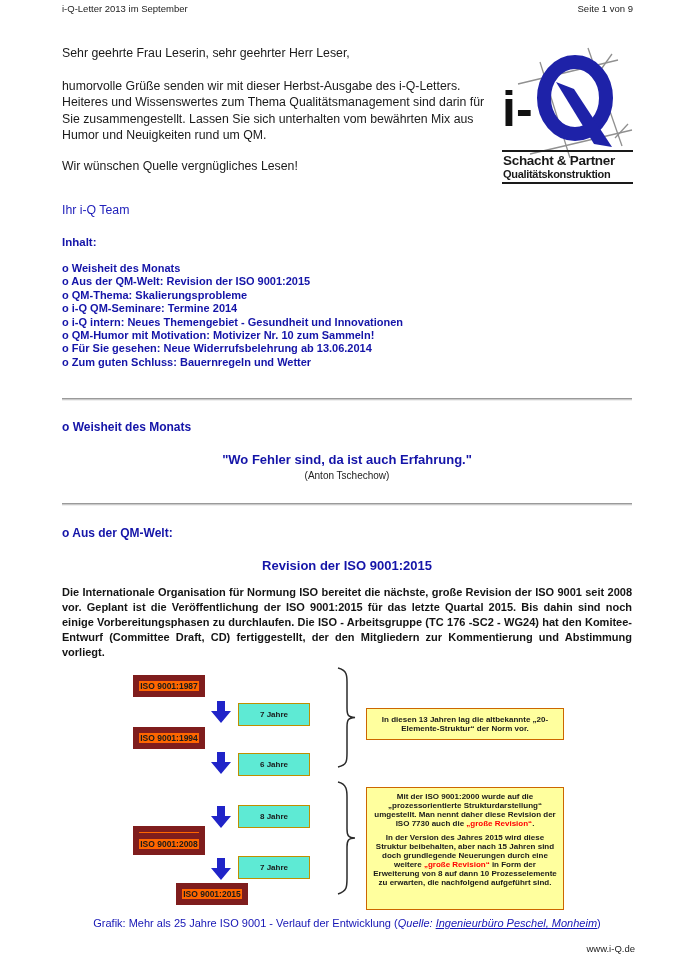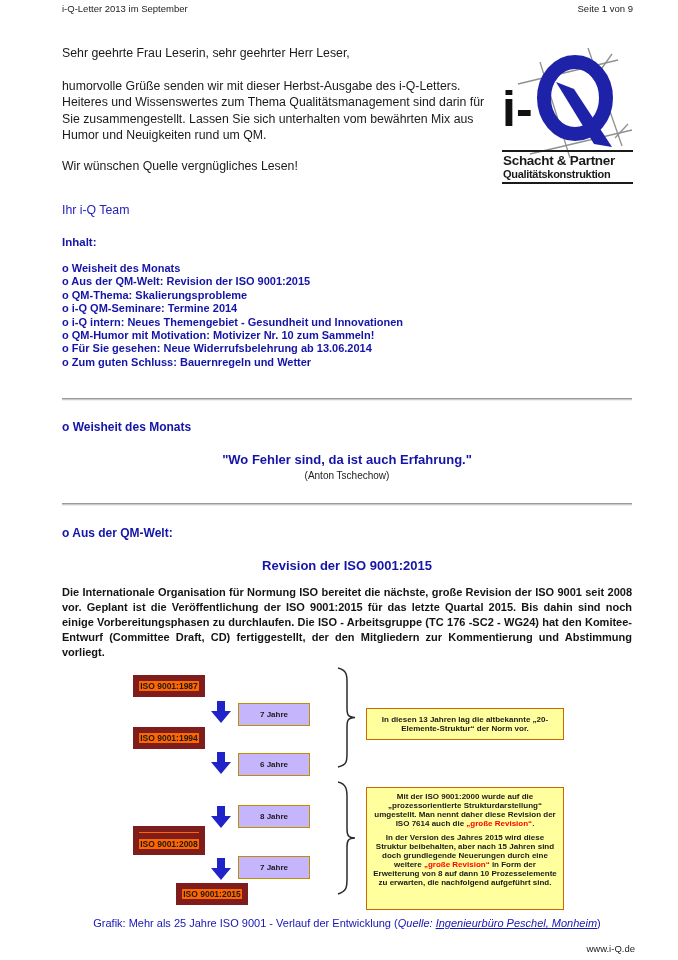--- a/index.html
+++ b/index.html
@@ -37,21 +37,21 @@
   .author{top:470px;font-size:10px;color:#222;}
   .subheading{top:558px;font-size:13px;font-weight:bold;}
   .qm-paragraph{left:62px;top:585px;width:570px;font-size:11px;font-weight:bold;line-height:15px;text-align:justify;color:#141414;}
   
   .vbox{
     left:133px;width:72px;height:22px;background:#FF6600;border:6px solid #7f1d1d;
     display:flex;align-items:center;justify-content:center;
     font-size:8.5px;font-weight:bold;color:#1a1a1a;box-sizing:border-box;
   }
   .dbox{
-    left:238px;width:72px;height:23px;background:#c4b5fd;border:1px solid #BF8F00;
+    left:238px;width:72px;height:23px;background:#5eead4;border:1px solid #BF8F00;
     display:flex;align-items:center;justify-content:center;
     font-size:8px;font-weight:bold;color:#1a1a1a;box-sizing:border-box;
   }
   .arrow{left:211px;width:20px;height:23px;}
   .note{
     left:366px;width:198px;background:#FFFF9E;border:1px solid #CC6600;
     font-size:8px;font-weight:bold;color:#1a1a1a;text-align:center;
     line-height:9px;box-sizing:border-box;padding:4px 6px;
   }
   .note p{margin:0 0 5px 0;}
@@ -146,21 +146,21 @@
   </svg>
   <svg class="abs" style="left:334px;top:779px;" width="22" height="118" viewBox="0 0 22 118">
     <path d="M4,3 C13,5 13,12 13,18 L13,50 C13,56 14,59 21,59 C14,59 13,62 13,68 L13,99 C13,108 13,112 4,115" fill="none" stroke="#2b2b2b" stroke-width="1.5"></path>
   </svg>
 
   <div class="abs note" style="top:708px;height:32px;display:flex;align-items:center;justify-content:center;">
     <p>In diesen 13 Jahren lag die altbekannte „20- Elemente-Struktur“ der Norm vor.</p>
   </div>
 
   <div class="abs note" style="top:787px;height:123px;">
-    <p><span>Mit der ISO 9001:2000 wurde auf die „prozessorientierte Strukturdarstellung“ umgestellt. Man nennt daher diese Revision der ISO 7614 auch die </span><span class="red">„große Revision“</span><span>.</span></p>
+    <p><span>Mit der ISO 9001:2000 wurde auf die „prozessorientierte Strukturdarstellung“ umgestellt. Man nennt daher diese Revision der ISO 7730 auch die </span><span class="red">„große Revision“</span><span>.</span></p>
     <p><span>In der Version des Jahres 2015 wird diese Struktur beibehalten, aber nach 15 Jahren sind doch grundlegende Neuerungen durch eine weitere </span><span class="red">„große Revision“</span><span> in Form der Erweiterung von 8 auf dann 10 Prozesselemente zu erwarten, die nachfolgend aufgeführt sind.</span></p>
   </div>
 
   <div class="abs caption"><span>Grafik: Mehr als 25 Jahre ISO 9001 - Verlauf der Entwicklung (</span><span class="it">Quelle: </span><span class="link">Ingenieurbüro Peschel, Monheim</span><span>)</span></div>
 
   <div class="abs footer-url">www.i-Q.de</div>
 
 </div>
 
 </body></html>

